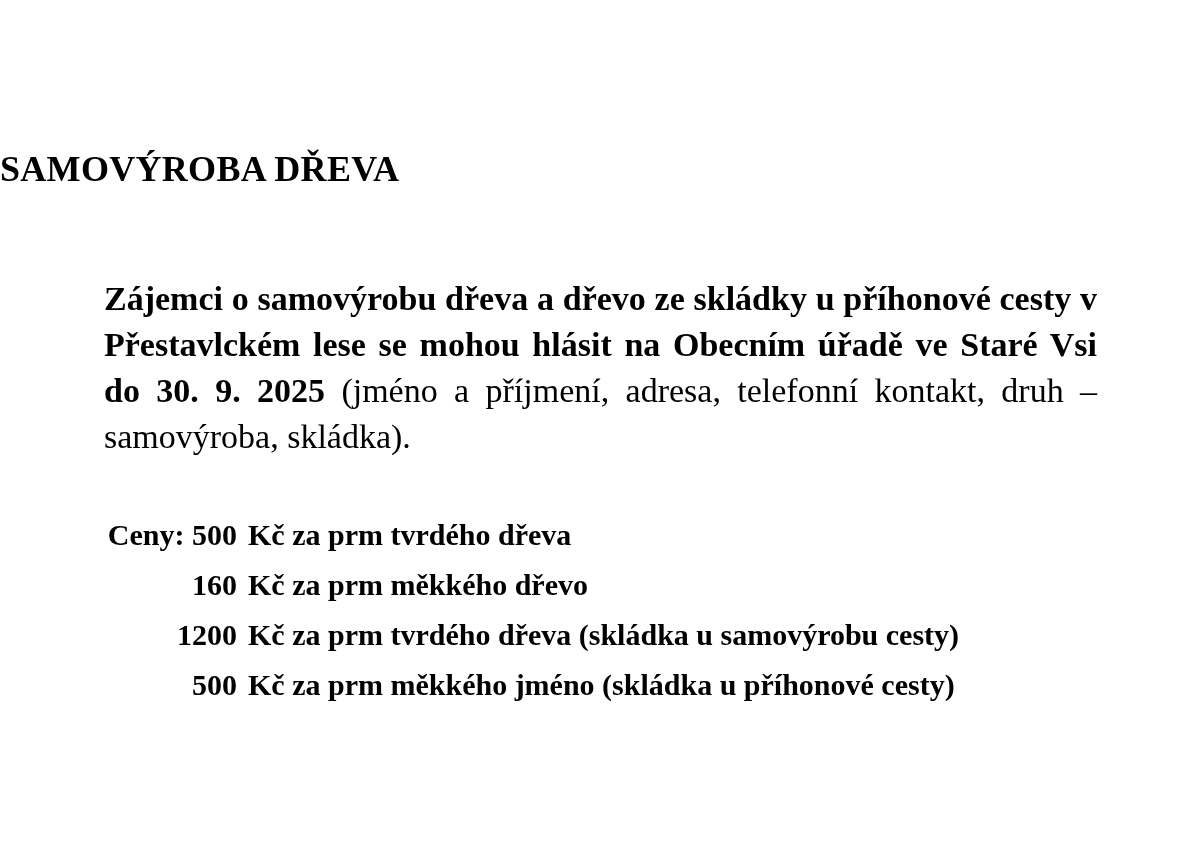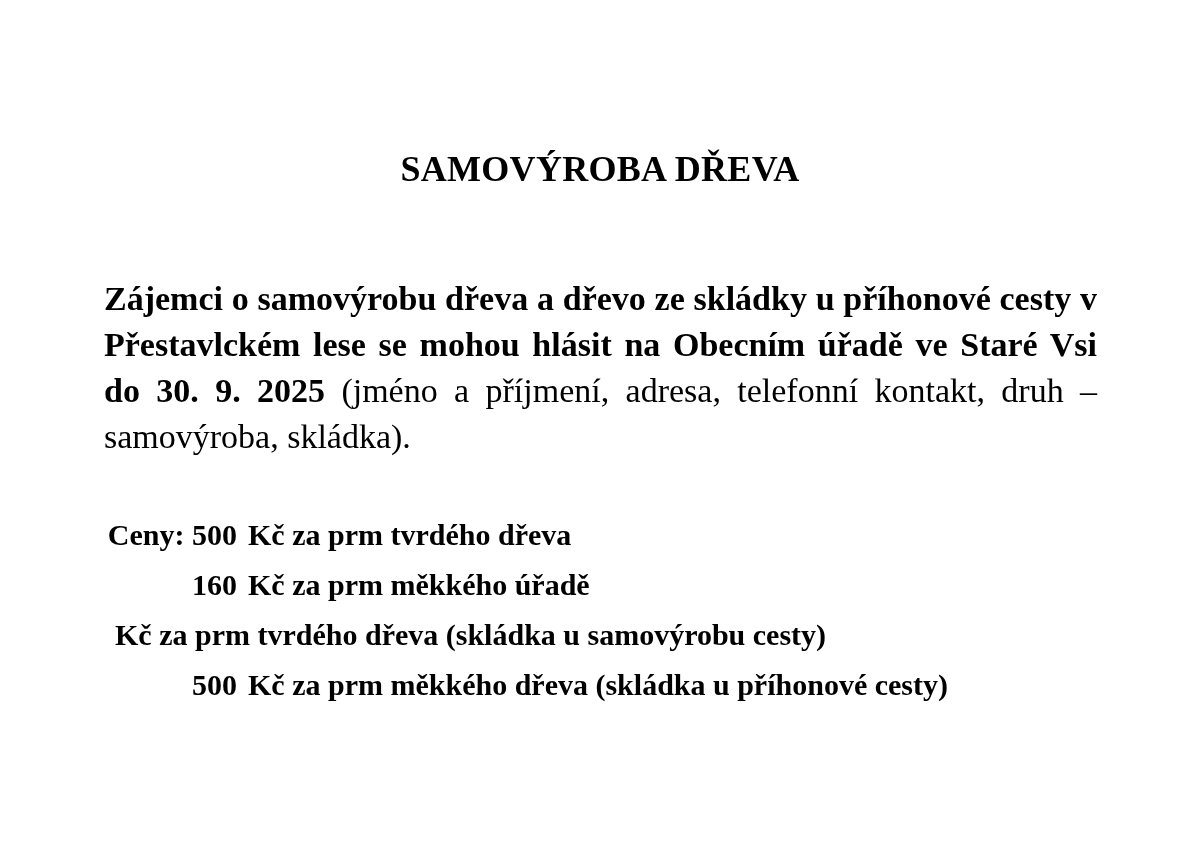--- a/index.html
+++ b/index.html
@@ -16,21 +16,20 @@
     -webkit-font-smoothing: antialiased;
   }
   .page {
     position: relative;
     width: 1200px;
     height: 848px;
     background: #ffffff;
   }
   .title {
     margin: 149px 0 0 0;
-    text-align: center;
     font-size: 36px;
     line-height: 40px;
     font-weight: bold;
     letter-spacing: 0.3px;
   }
   .paragraph {
     margin: 87px 103px 0 104px;
     font-size: 34px;
     line-height: 46px;
     text-align: justify;
@@ -70,27 +69,28 @@
 
   <div class="price-list">
 
     <div class="price-row">
       <span class="price-amount-col"><span>Ceny:</span> <span>500</span></span>
       <span class="price-text">Kč za prm tvrdého dřeva</span>
     </div>
 
     <div class="price-row">
       <span class="price-amount-col"><span></span> <span>160</span></span>
-      <span class="price-text">Kč za prm měkkého úřadě</span>
+      <span class="price-text">Kč za prm měkkého dřevo</span>
     </div>
 
     <div class="price-row">
+      <span class="price-amount-col"><span></span> <span>1200</span></span>
       <span class="price-text">Kč za prm tvrdého dřeva (skládka u samovýrobu cesty)</span>
     </div>
 
     <div class="price-row">
       <span class="price-amount-col"><span></span> <span>500</span></span>
-      <span class="price-text">Kč za prm měkkého dřeva (skládka u příhonové cesty)</span>
+      <span class="price-text">Kč za prm měkkého jméno (skládka u příhonové cesty)</span>
     </div>
 
   </div>
 
 </div>
 
 </body></html>

